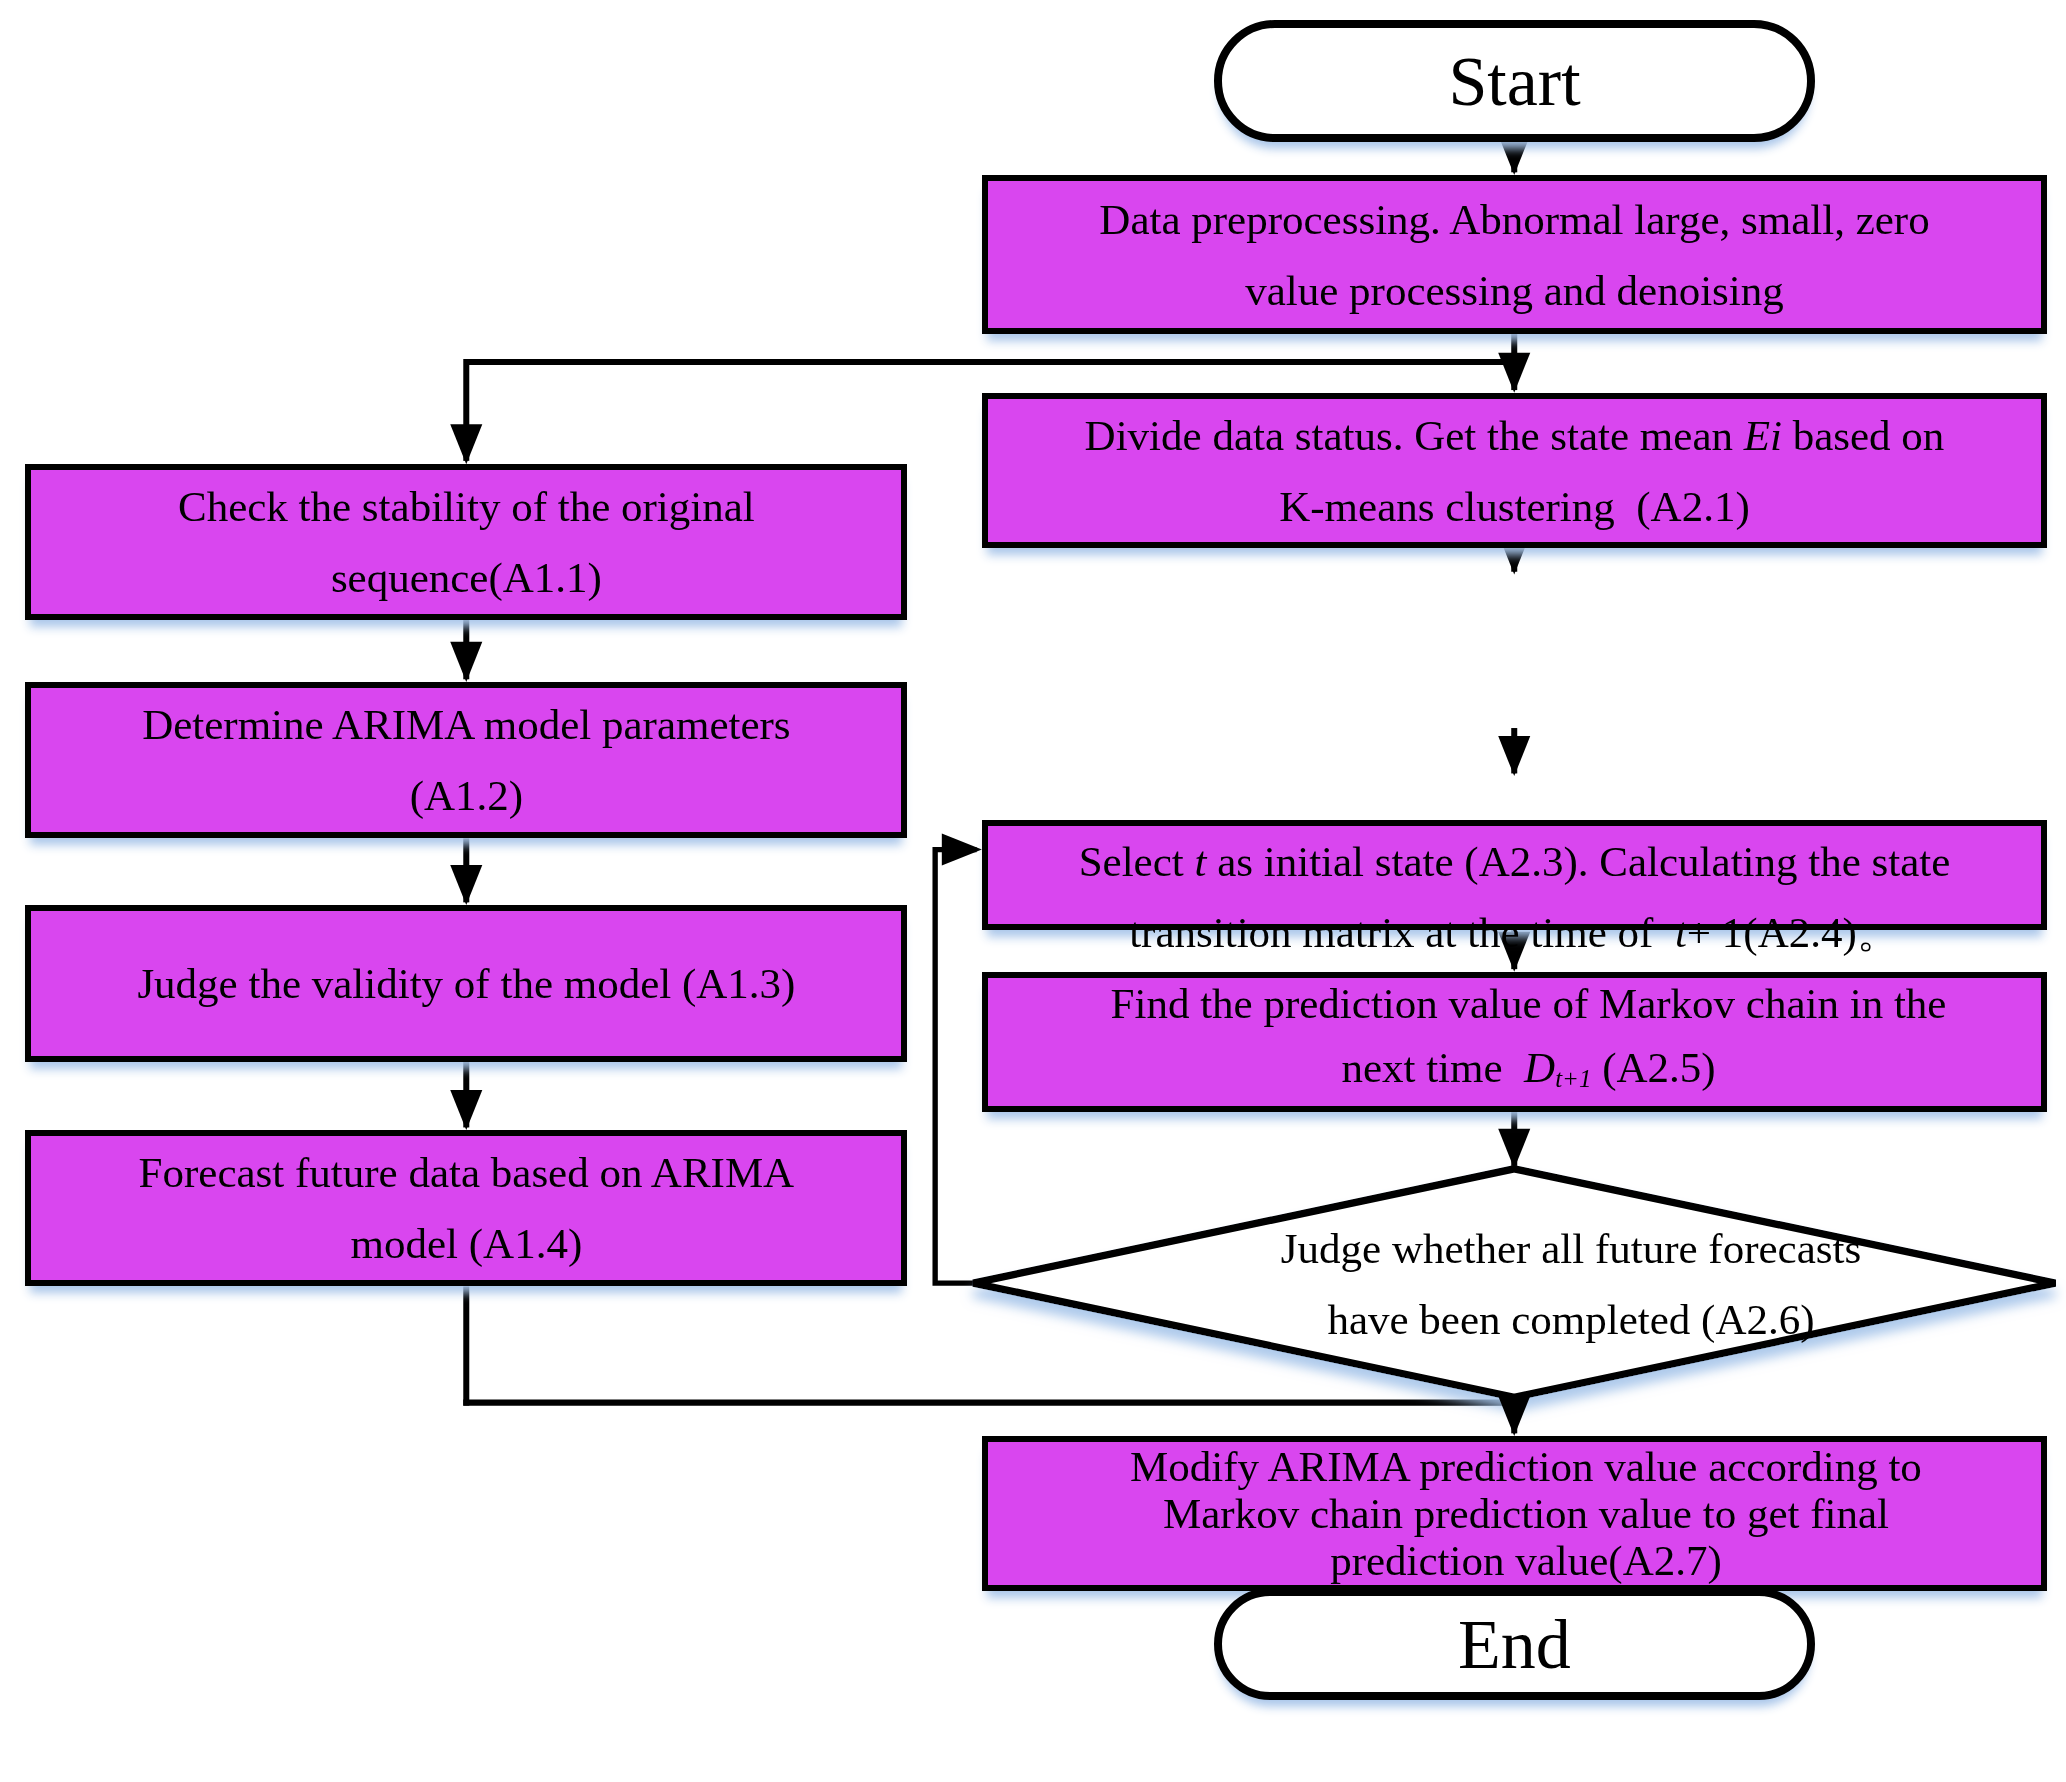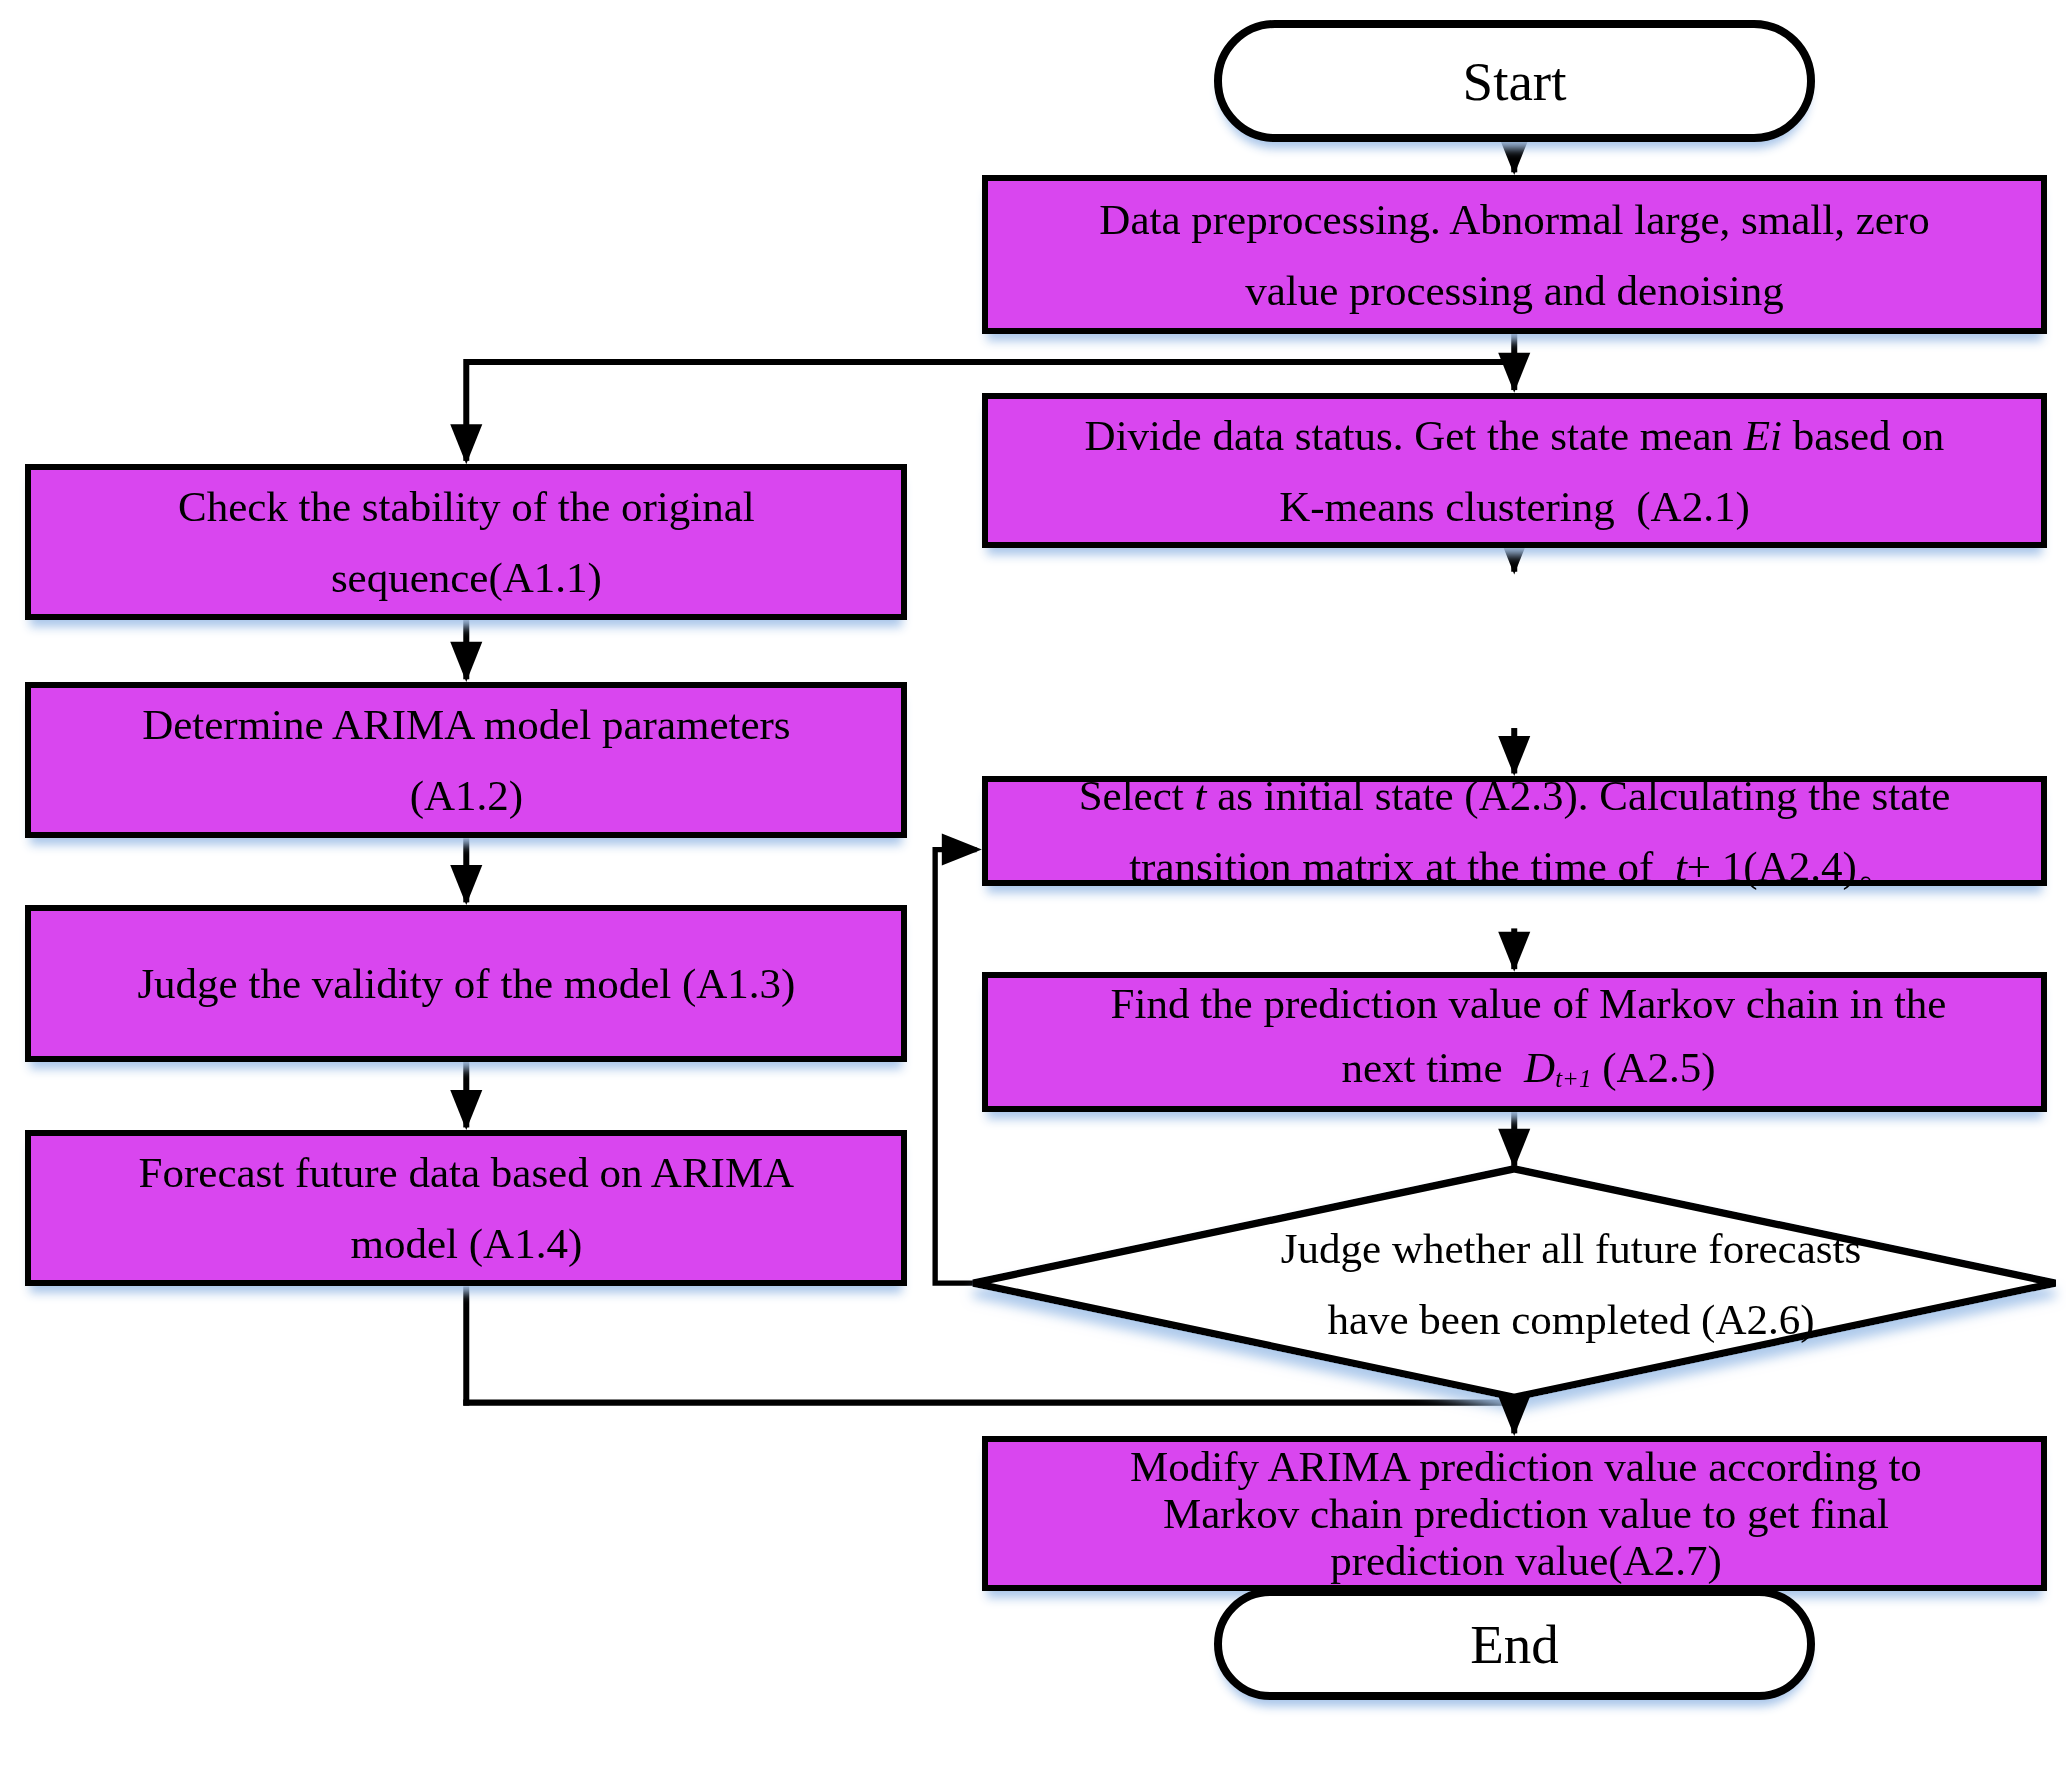--- a/index.html
+++ b/index.html
@@ -26,37 +26,37 @@
   }
   .box{
     background:#d946ef;
     border:6px solid #000000;
     box-shadow:0 12px 9.4px -5.3px rgba(166,196,233,0.95);
   }
   .stadium{
     background:#ffffff;
     border:8px solid #000000;
     border-radius:63px;
-    font-size:55px;
+    font-size:70px;
     box-shadow:0 12px 9.4px -5.3px rgba(166,196,233,0.95);
   }
   .line{line-height:71px;white-space:nowrap;}
   .n-modify .line{line-height:47px;}
   .n-find .line{line-height:64px;}
   .n-judge{background:transparent;border:none;z-index:3;}
   i{font-style:italic;}
   .sup{font-size:0.58em;vertical-align:0.55em;}
   .sub{font-size:0.58em;vertical-align:-0.22em;font-style:italic;}
 
   
   .n-start   {left:1214px;top:20px;  width:601px; height:122px;}
   .n-pre     {left:982px;top:175px; width:1065px;height:159px;}
   .n-divide  {left:982px;top:393px; width:1065px;height:155px;}
   .n-matrix  {left:982px;top:574px; width:1065px;height:154px;}
-  .n-select  {left:982px;top:776px;width:1065px;height:110px;}
+  .n-select  {left:982px;top:820px;width:1065px;height:110px;justify-content:space-between;}
   .n-find    {left:982px;top:972px;width:1065px;height:140px;padding-left:28px;}
   .n-judge   {left:1170px;top:1208px;width:802px;height:151px;}
   .n-modify  {left:982px;top:1436px;width:1065px;height:155px;padding-left:23px;}
   .n-end     {left:1214px;top:1588px;width:601px; height:112px;text-align:right;}
   .n-check   {left:25.4px;  top:464px; width:882px;height:156px;}
   .n-det     {left:25.4px;  top:682px;width:882px;height:156px;}
   .n-test    {left:25.4px;  top:905px;width:882px;height:157px;}
   .n-fore    {left:25.4px;  top:1130px;width:882px;height:156px;}
 </style>
 </head>

